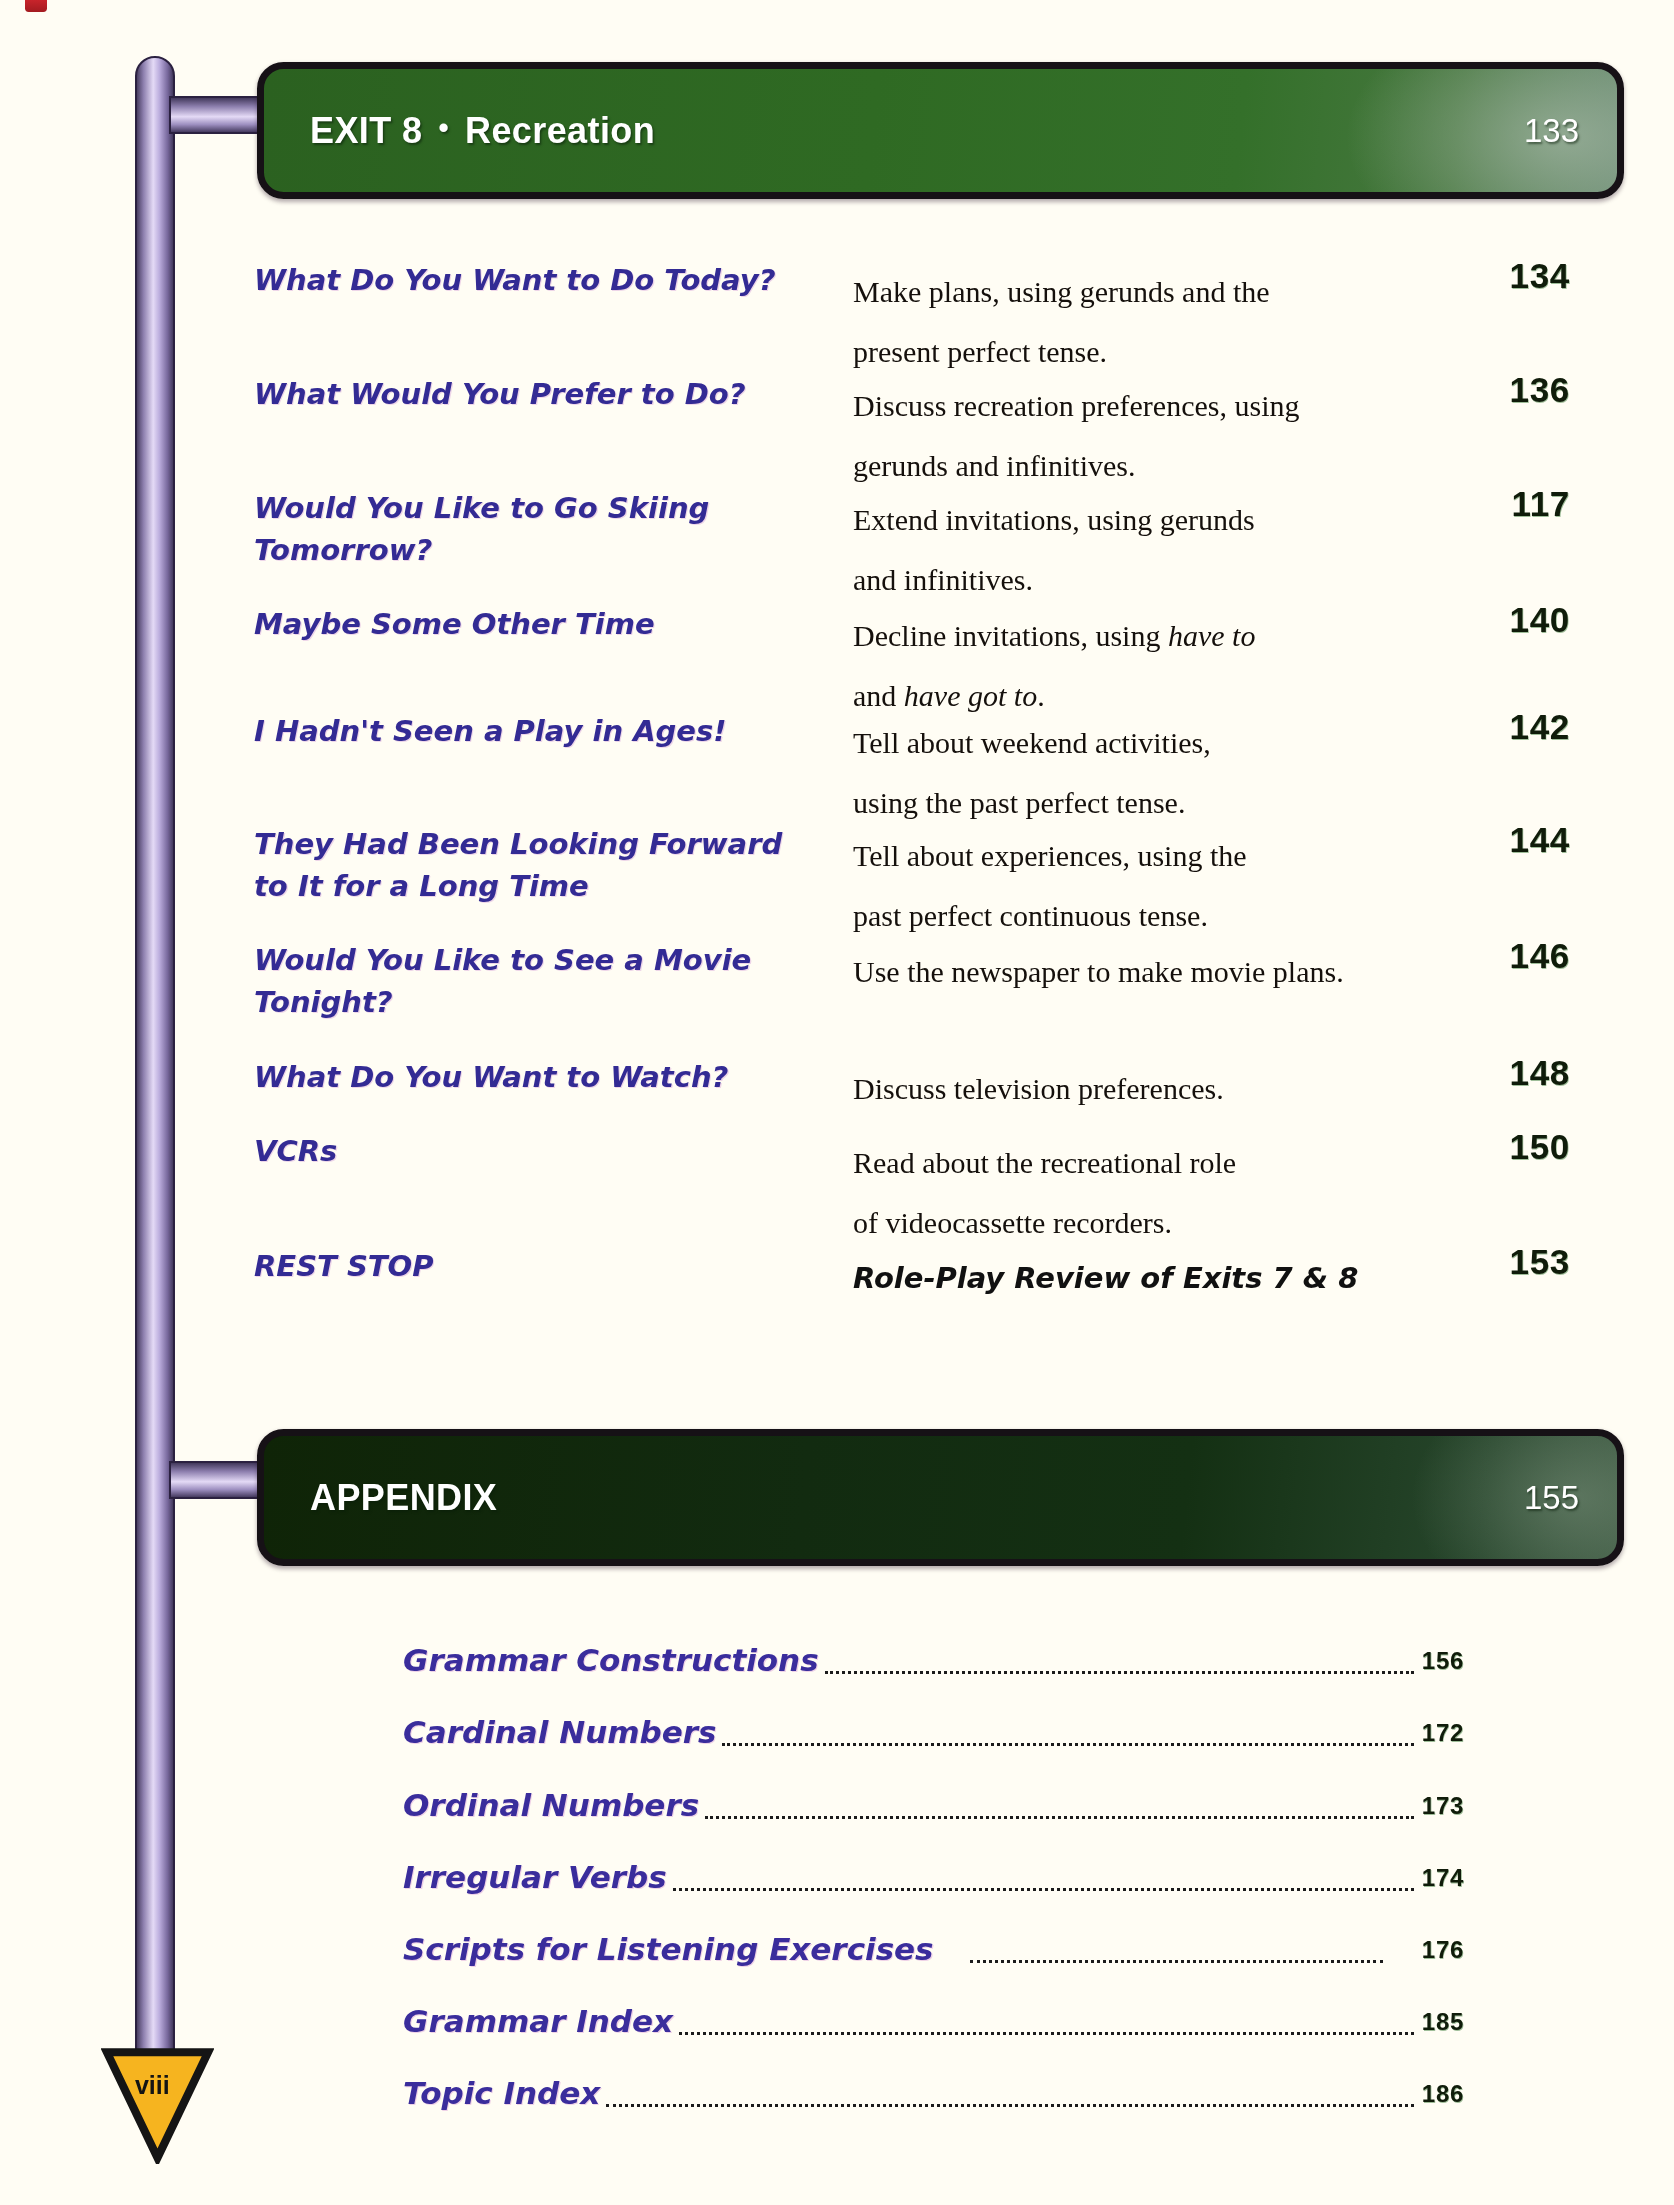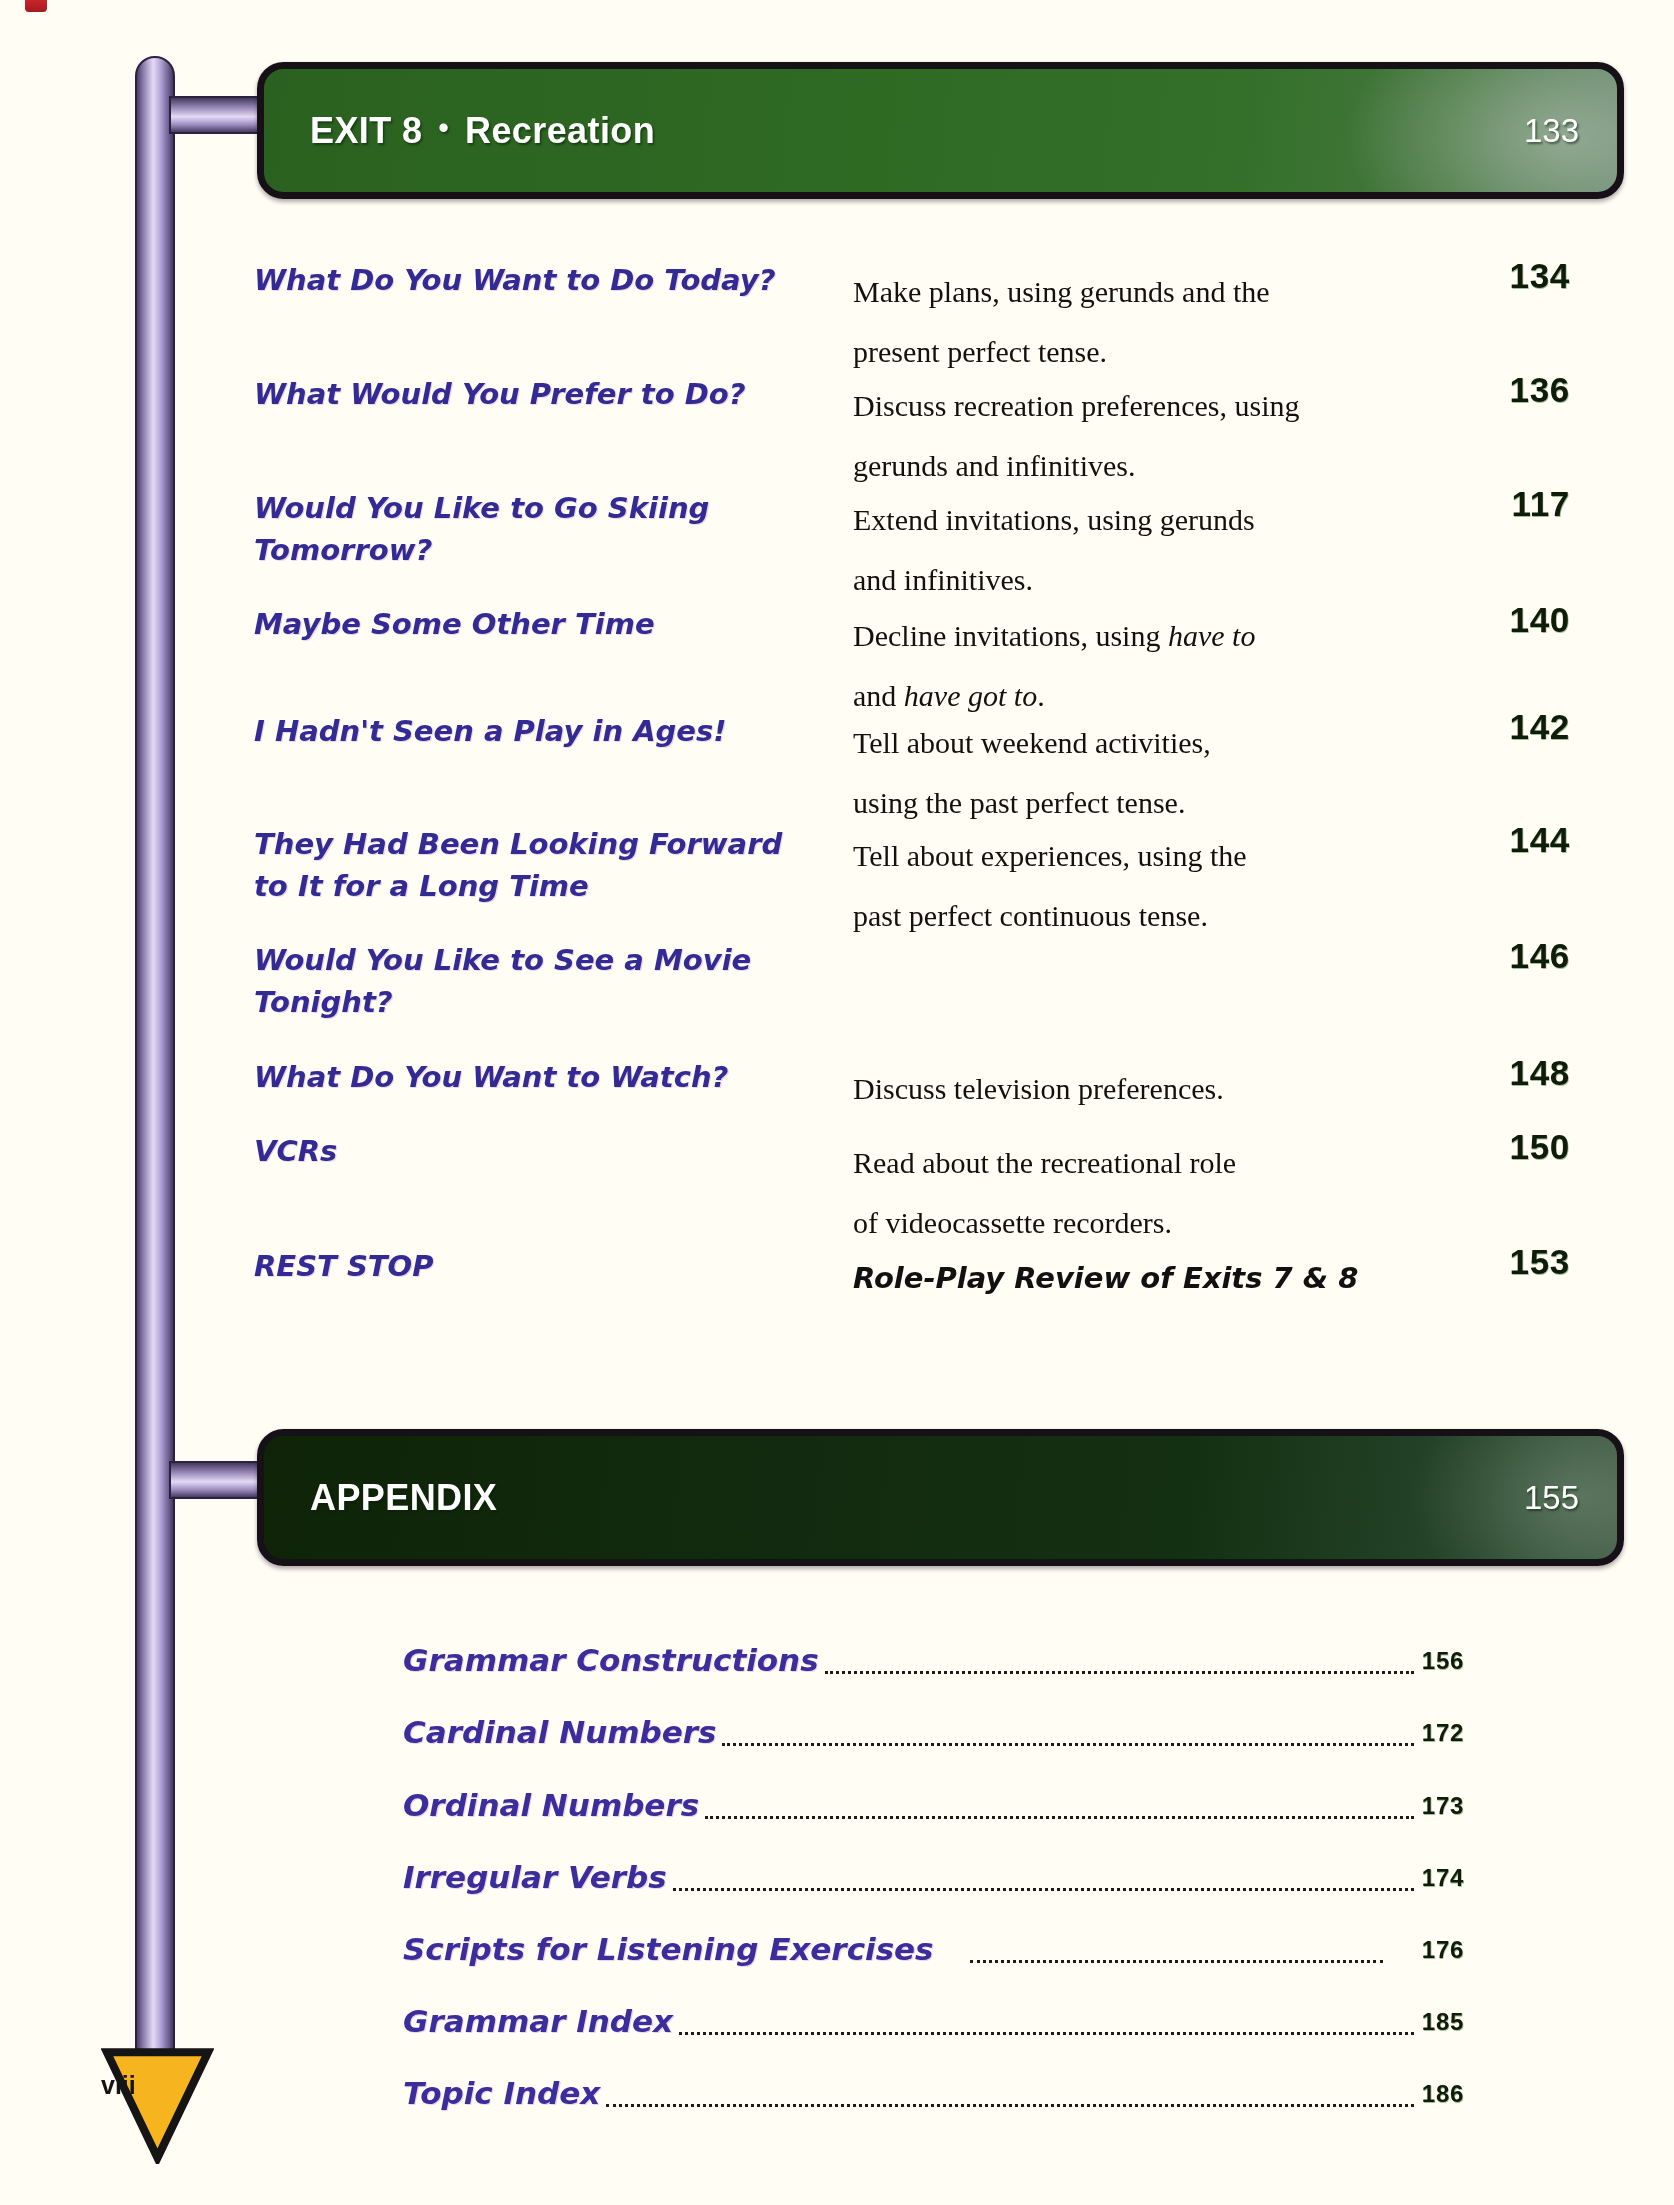--- a/index.html
+++ b/index.html
@@ -22,21 +22,21 @@
     box-sizing:border-box;border:2.2px solid #2b2140;
     background:linear-gradient(180deg,#43395c 0%,#8d7fae 25%,#e4daf6 55%,#9d8fc0 78%,#463b60 100%);
     z-index:1;
   }
   .crossbar.top{top:96px;}
   .crossbar.bottom{top:1461px;}
 
   .arrow-wrap{position:absolute;left:101px;top:2046px;width:113px;height:118px;z-index:3;}
   .arrow-wrap svg{display:block;}
   .folio{
-    position:absolute;left:0;right:10.3px;top:25px;text-align:left;
+    position:absolute;left:0;right:10.3px;top:25px;text-align:center;
     font-weight:bold;font-size:25px;color:#141414;
   }
 
   
   .sign{
     position:absolute;left:257px;width:1367px;height:137px;
     box-sizing:border-box;border:7.4px solid #161116;border-radius:26.5px;
     display:flex;align-items:center;justify-content:space-between;
     padding:0 38px 0 46px;z-index:2;
     box-shadow:0 2.9px 4.4px rgba(40,20,40,.35);
@@ -152,20 +152,21 @@
   </div>
 
   <div class="toc-row" style="top: 823px;">
     <div class="toc-title">They Had Been Looking Forward<br>to It for a Long Time</div>
     <div class="toc-desc">Tell about experiences, using the<br>past perfect continuous tense.</div>
     <div class="toc-page">144</div>
   </div>
 
   <div class="toc-row" style="top: 939px;">
     <div class="toc-title">Would You Like to See a Movie<br>Tonight?</div>
+    <div class="toc-desc">Use the newspaper to make movie plans.</div>
     <div class="toc-page">146</div>
   </div>
 
   <div class="toc-row" style="top: 1056px;">
     <div class="toc-title">What Do You Want to Watch?</div>
     <div class="toc-desc">Discuss television preferences.</div>
     <div class="toc-page">148</div>
   </div>
 
   <div class="toc-row" style="top: 1130px;">

